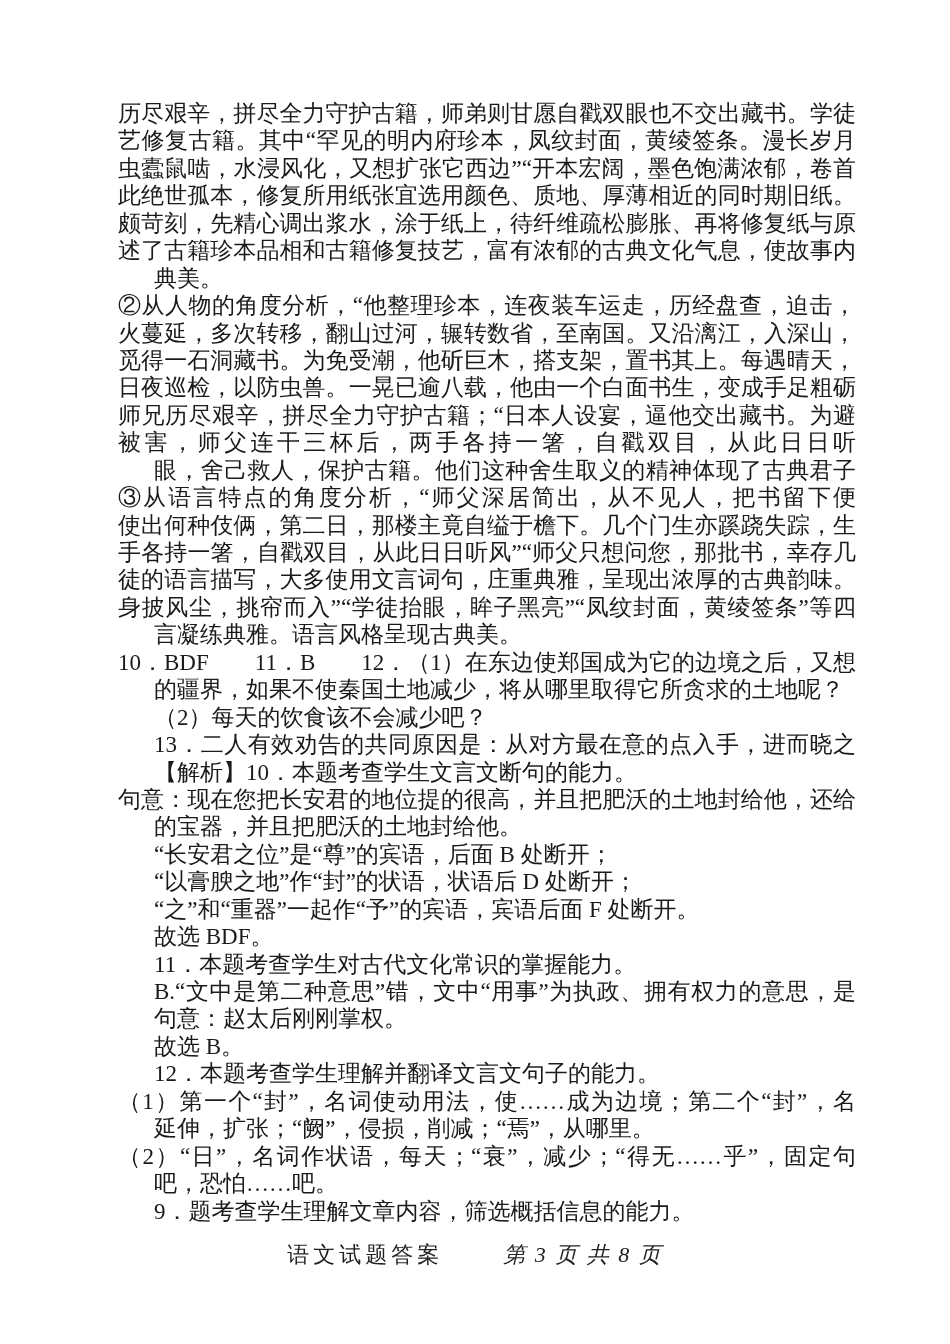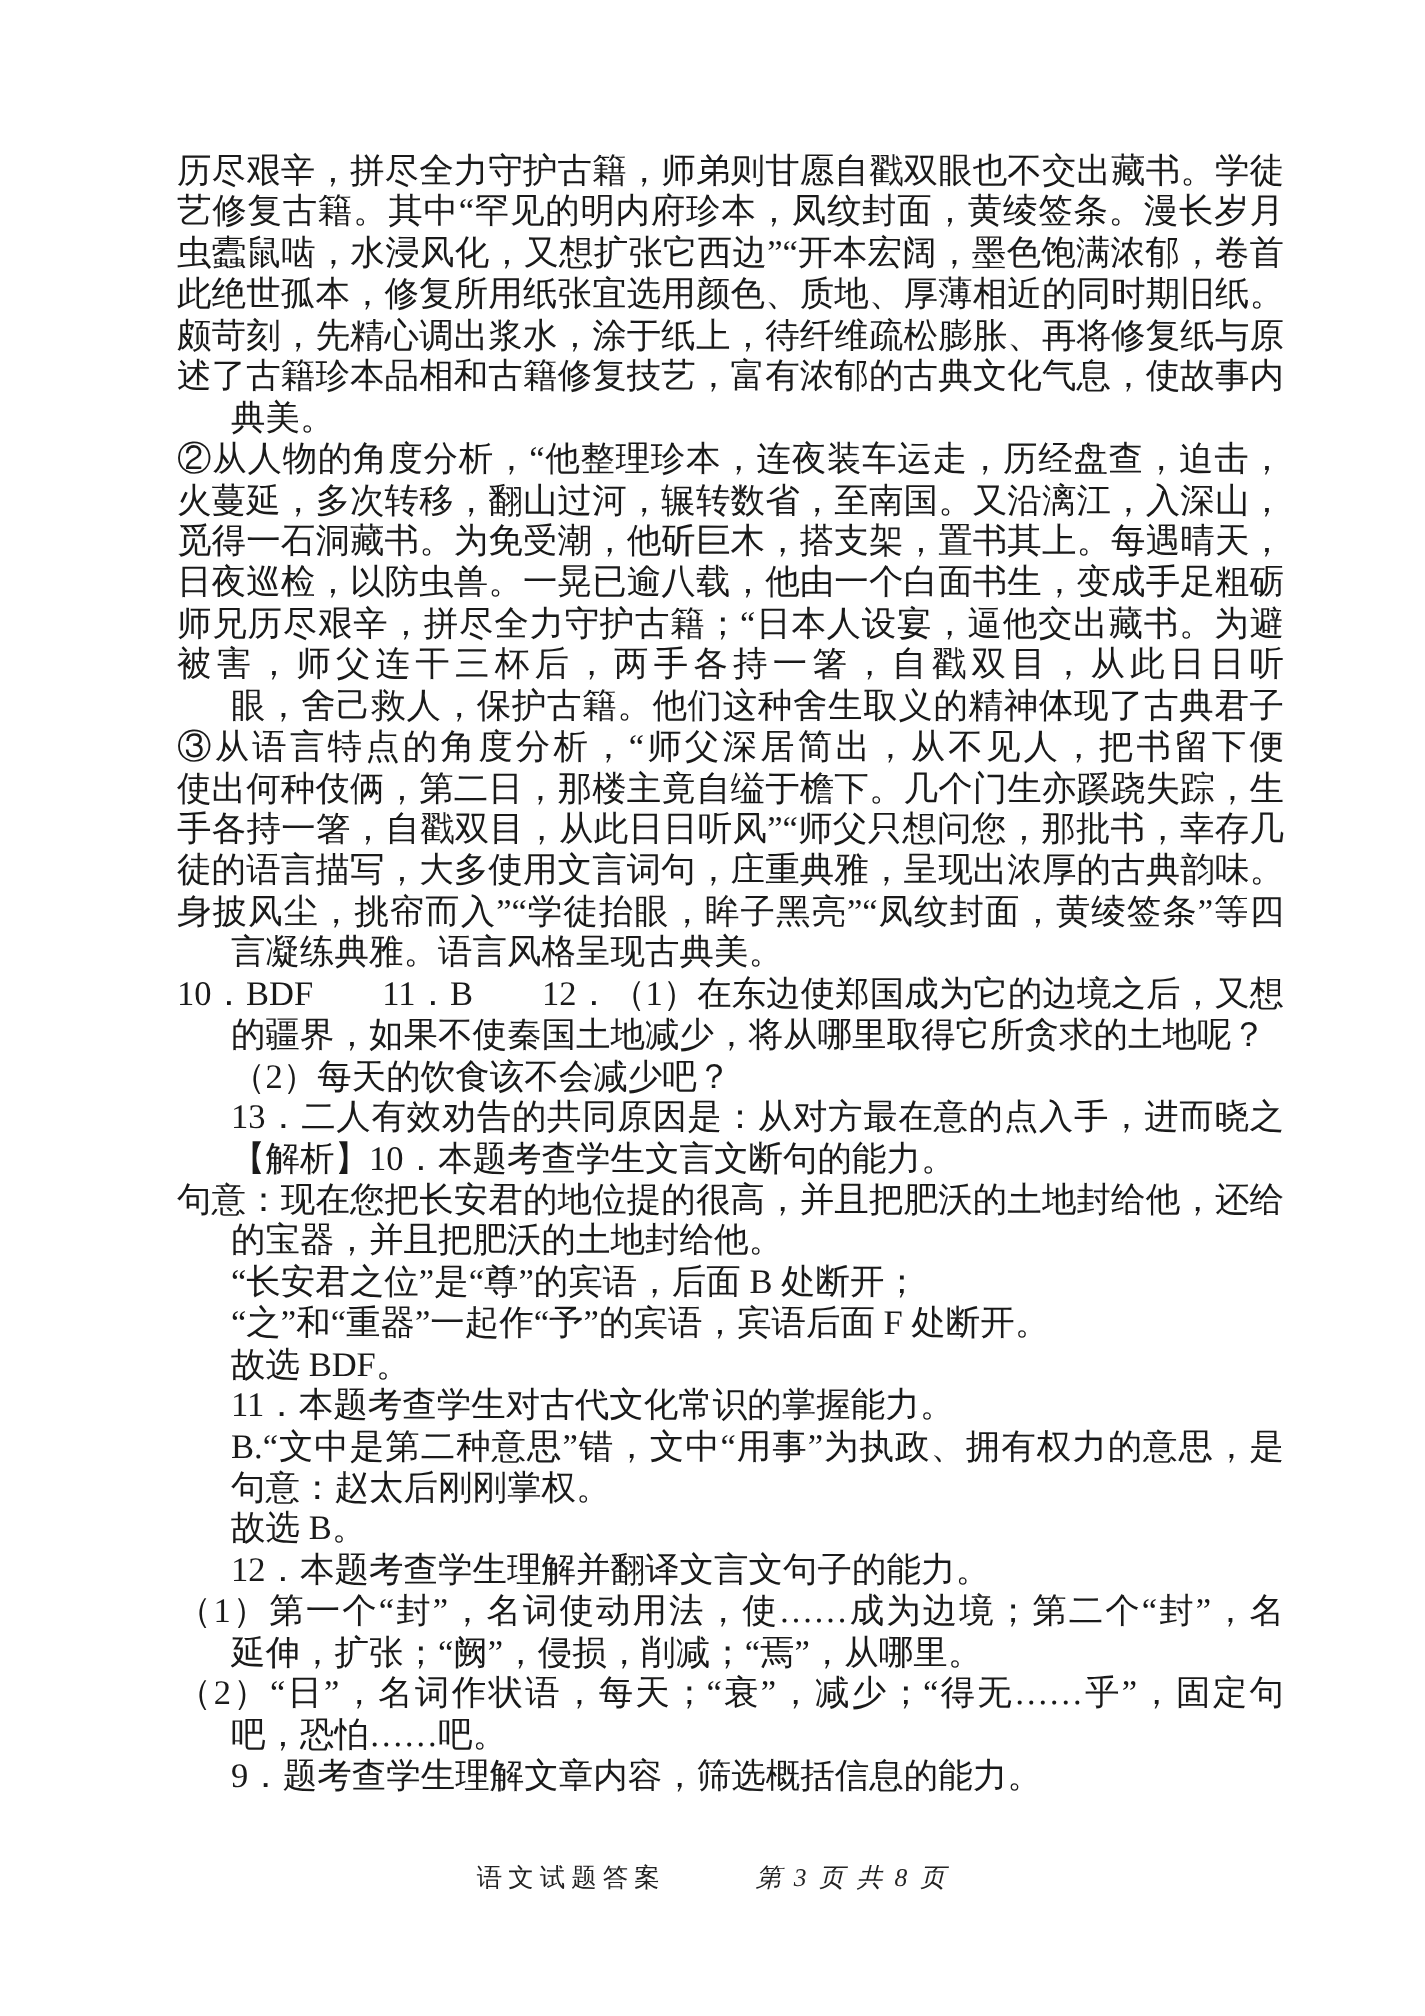--- a/index.html
+++ b/index.html
@@ -39,21 +39,21 @@
   }
   .footer {
     position: absolute;
     top: 1240px;
     left: 0;
     width: 950px;
     display: flex;
     justify-content: center;
     align-items: baseline;
     gap: 60px;
-    font-size: 17px;
+    font-size: 22px;
     color: #222222;
   }
   .footer .doc-title {
     letter-spacing: 4px;
   }
   .footer .page-indicator {
     letter-spacing: 2px;
     font-style: italic;
   }
 </style>
@@ -83,20 +83,21 @@
       <div class="line">身披风尘，挑帘而入”“学徒抬眼，眸子黑亮”“凤纹封面，黄绫签条”等四字短语，使语</div>
       <div class="line end">言凝练典雅。语言风格呈现古典美。</div>
       <div class="line">10．BDF　　11．B　　12．（1）在东边使郑国成为它的边境之后，又想扩张它西边</div>
       <div class="line end">的疆界，如果不使秦国土地减少，将从哪里取得它所贪求的土地呢？</div>
       <div class="line end">（2）每天的饮食该不会减少吧？</div>
       <div class="line end">13．二人有效劝告的共同原因是：从对方最在意的点入手，进而晓之以理。</div>
       <div class="line end">【解析】10．本题考查学生文言文断句的能力。</div>
       <div class="line">句意：现在您把长安君的地位提的很高，并且把肥沃的土地封给他，还给他很多贵重</div>
       <div class="line end">的宝器，并且把肥沃的土地封给他。</div>
       <div class="line end">“长安君之位”是“尊”的宾语，后面 B 处断开；</div>
+      <div class="line end">“以膏腴之地”作“封”的状语，状语后 D 处断开；</div>
       <div class="line end">“之”和“重器”一起作“予”的宾语，宾语后面 F 处断开。</div>
       <div class="line end">故选 BDF。</div>
       <div class="line end">11．本题考查学生对古代文化常识的掌握能力。</div>
       <div class="line end">B.“文中是第二种意思”错，文中“用事”为执政、拥有权力的意思，是第一种意思。</div>
       <div class="line end">句意：赵太后刚刚掌权。</div>
       <div class="line end">故选 B。</div>
       <div class="line end">12．本题考查学生理解并翻译文言文句子的能力。</div>
       <div class="line">（1）第一个“封”，名词使动用法，使……成为边境；第二个“封”，名词，疆界；“肆”，</div>
       <div class="line end">延伸，扩张；“阙”，侵损，削减；“焉”，从哪里。</div>
       <div class="line">（2）“日”，名词作状语，每天；“衰”，减少；“得无……乎”，固定句式，该不会……</div>

